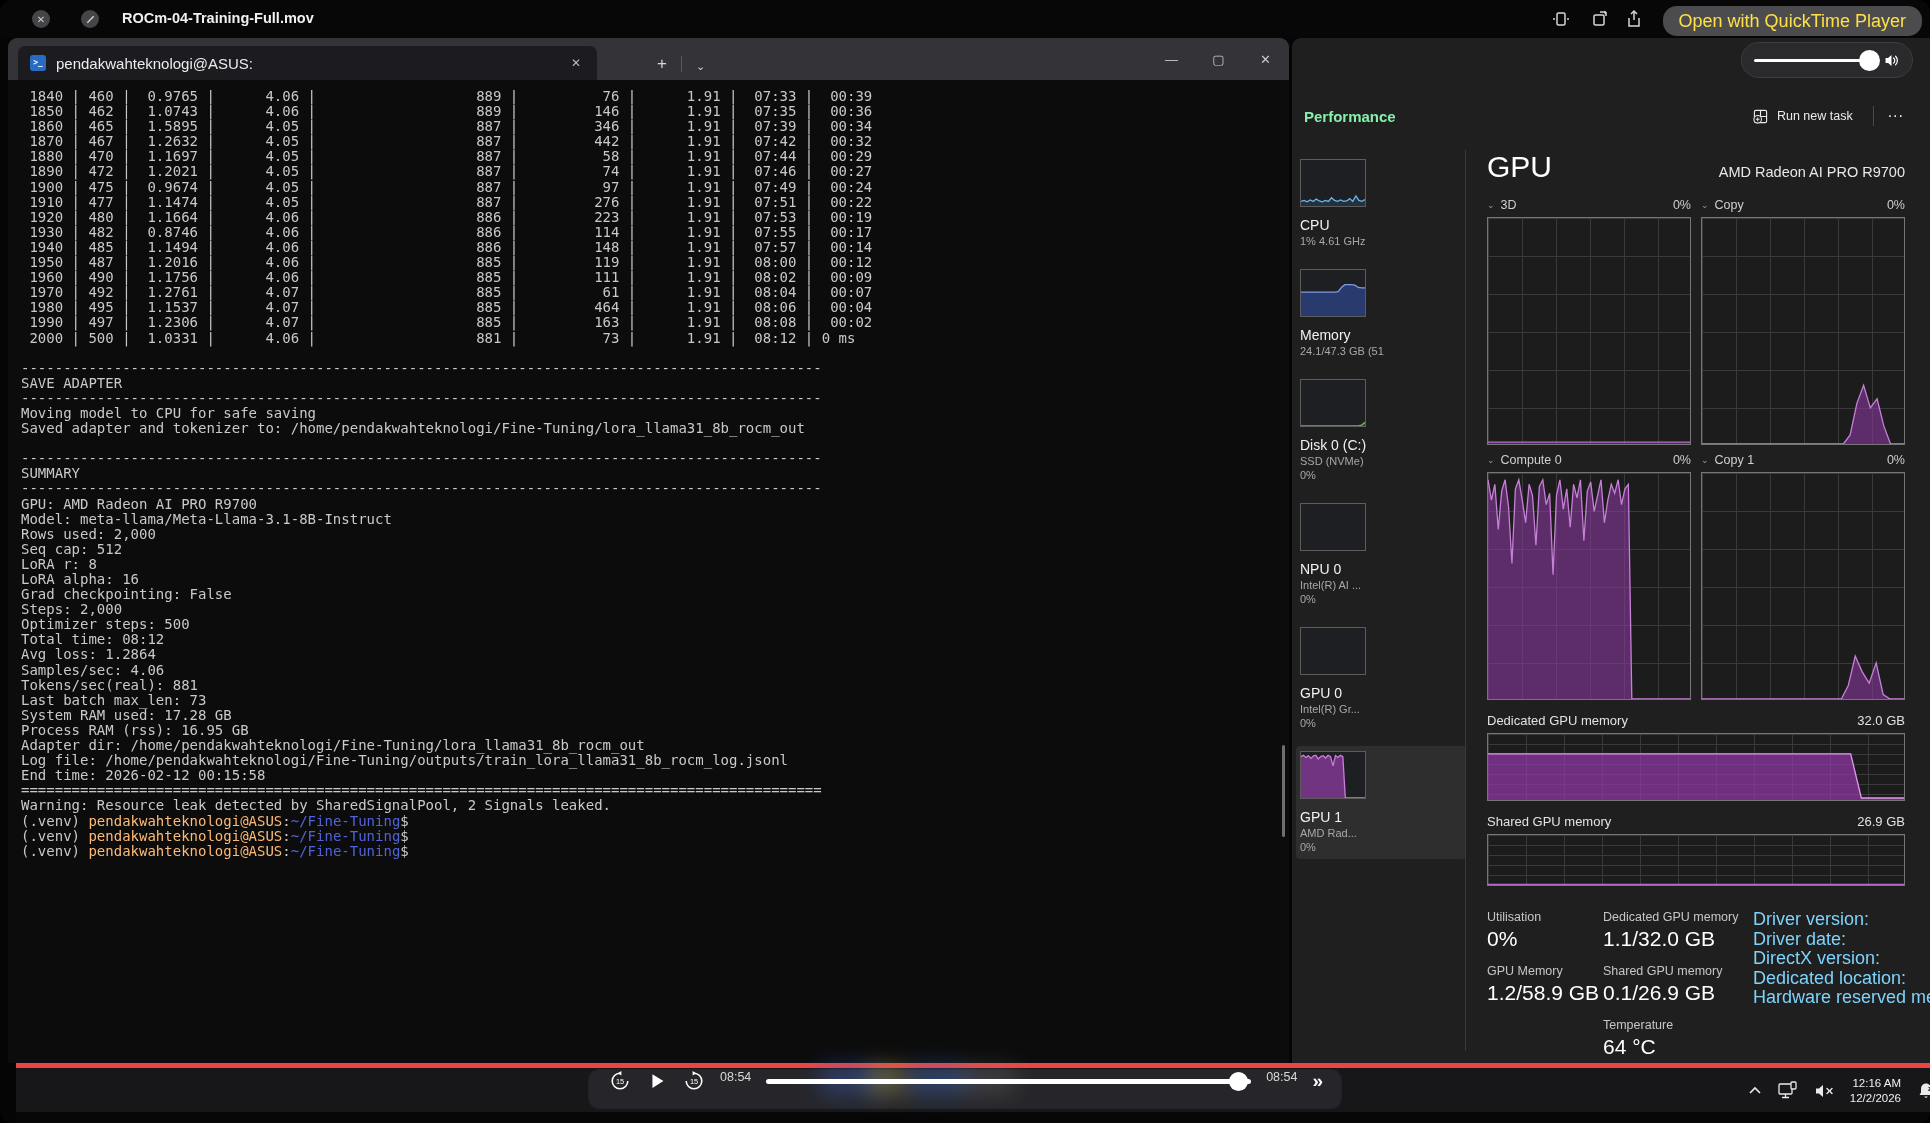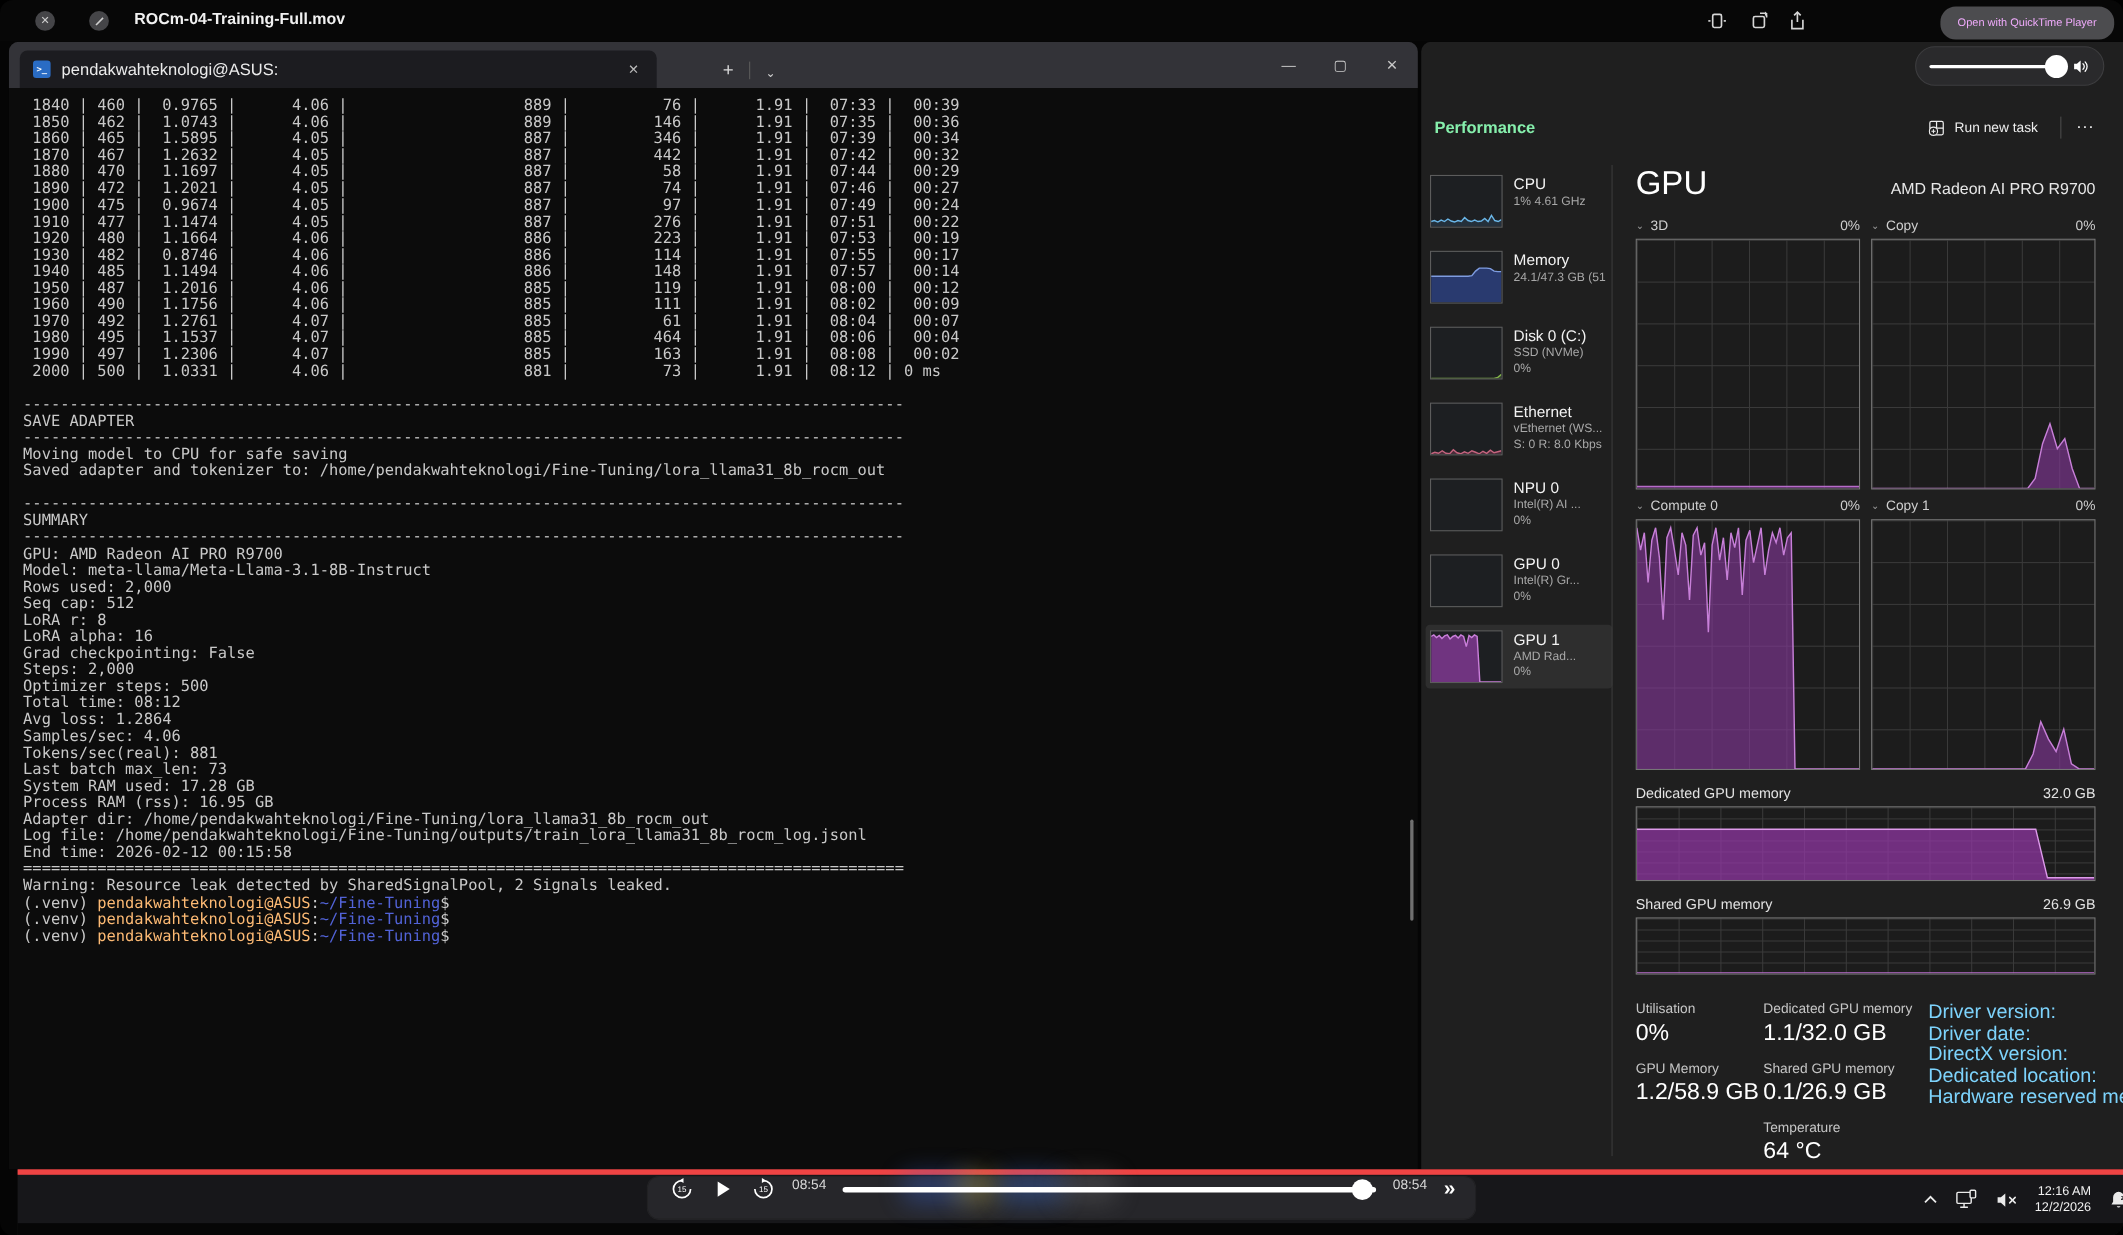--- a/index.html
+++ b/index.html
@@ -10,21 +10,21 @@
     font-family:"Liberation Sans", sans-serif;
   }
   
   .mac-bar { position:absolute; left:0; top:0; width:100%; height:38px; background:#070707; z-index:80; }
   .mac-circle { position:absolute; top:10px; width:18px; height:18px; border-radius:50%;
     background:#454548; color:#cfcfcf; display:flex; align-items:center; justify-content:center; font-size:10px; }
   .mac-title { position:absolute; left:122px; top:10px; font-size:14.5px; font-weight:bold; color:#f1f1f1; }
   .mac-tool { position:absolute; top:9px; width:20px; height:20px; color:#d6d6d6; }
   .mac-tool svg { width:100%; height:100%; }
   .qt-open-btn { position:absolute; right:8px; top:6px; height:26px; padding:15px 16px; border-radius:14px;
-    background:#4c4c4f; color:#f0abfc; font-size:10px; display:flex; align-items:center; }
+    background:#4c4c4f; color:#fde047; font-size:18px; display:flex; align-items:center; }
 
   
   .terminal { position:absolute; left:8px; top:38px; width:1281px; height:1025px;
     background:#0c0c0c; border-radius:9px 9px 0 0; overflow:hidden; z-index:10; }
   .tabbar { height:42px; background:#333338; display:flex; align-items:flex-end; }
   .tab { margin-left:10px; width:579px; height:34px; background:#1c1c20; border-radius:7px 7px 0 0;
     display:flex; align-items:center; padding:0 12px; gap:10px; }
   .ps-icon { width:16px; height:16px; border-radius:3px; background:#2a6cc4; color:#fff;
     font:bold 8px/15px "DejaVu Sans Mono",monospace; text-align:center; flex:0 0 auto; }
   .tab-label { flex:1; font-size:15px; color:#ececec; white-space:nowrap; overflow:hidden; }
@@ -47,21 +47,21 @@
   .tm-titlebar { height:44px; display:flex; align-items:center; padding-left:18px; gap:20px; }
   .tm-titlebar svg { display:block; }
   .tm-title { font-size:12.5px; color:#e4e4e4; }
   .tm-header { position:absolute; top:62px; left:12px; right:16px; height:32px; display:flex; align-items:center; }
   .tm-page-title { font-size:15px; font-weight:600; color:#86efac; }
   .run-task { margin-left:auto; display:flex; align-items:center; gap:9px; font-size:12.5px; color:#ececec; padding:5px 8px; border-radius:4px; }
   .tm-hdr-sep { width:1px; height:20px; background:#4a4a4a; margin:0 12px; }
   .tm-more { font-size:16px; letter-spacing:1px; color:#ececec; padding:0 10px 8px 2px; }
 
   .tm-sidebar { position:absolute; top:116px; left:4px; width:170px; }
-  .tm-item { display:flex; gap:10px; padding:5px 4px; margin-bottom:11px; border-radius:4px; align-items:flex-start; }
+  .tm-item { display:flex; gap:10px; padding:5px 4px; margin-bottom:11px; border-radius:4px; align-items:flex-start;flex-direction:column; }
   .tm-item.selected { background:#2e2e2e; }
   .thumb { width:66px; height:48px; border:1px solid #5c5c5c; background:#1d1f22; position:relative; overflow:hidden; flex:0 0 auto; }
   .thumb svg, .chart svg { position:absolute; left:0; top:0; width:100%; height:100%; }
   .tm-item-name { font-size:14px; color:#f2f2f2; line-height:17px; }
   .tm-item-sub { font-size:11px; color:#a8a8a8; line-height:14px; white-space:nowrap; }
   .tm-divider { position:absolute; left:173px; top:112px; bottom:12px; width:1px; background:#3a3a3a; }
 
   .tm-main { position:absolute; left:195px; top:112px; width:418px; }
   .gpu-titlerow { display:flex; align-items:baseline; height:40px; }
   .gpu-title { font-size:30px; font-weight:300; color:#ffffff; }
@@ -290,33 +290,20 @@
               <polyline points="0.00,100.00 5.26,100.00 10.53,100.00 15.79,100.00 21.05,100.00 26.32,100.00 31.58,100.00 36.84,100.00 42.11,100.00 47.37,100.00 52.63,100.00 57.89,100.00 63.16,100.00 68.42,100.00 73.68,100.00 78.95,100.00 84.21,100.00 89.47,100.00 94.74,98.00 100.00,92.00" fill="none" stroke="#81b14a" stroke-width="1.3" vector-effect="non-scaling-stroke"></polyline>
             </svg>
           </div>
           <div>
             <div class="tm-item-name">Disk 0 (C:)</div>
             <div class="tm-item-sub">SSD (NVMe)</div>
             <div class="tm-item-sub">0%</div>
           </div>
         </div>
 
-        <div class="tm-item">
-          <div class="thumb">
-            <svg viewBox="0 0 100 100" preserveAspectRatio="none">
-              <path d="M0,100 L0.00,99.00 L5.26,96.00 L10.53,98.00 L15.79,93.00 L21.05,98.00 L26.32,99.00 L31.58,91.00 L36.84,97.00 L42.11,99.00 L47.37,95.00 L52.63,98.00 L57.89,93.00 L63.16,96.00 L68.42,99.00 L73.68,94.00 L78.95,98.00 L84.21,92.00 L89.47,97.00 L94.74,95.00 L100.00,93.00 L100,100 Z" fill="rgba(160,70,100,0.35)"></path>
-              <polyline points="0.00,99.00 5.26,96.00 10.53,98.00 15.79,93.00 21.05,98.00 26.32,99.00 31.58,91.00 36.84,97.00 42.11,99.00 47.37,95.00 52.63,98.00 57.89,93.00 63.16,96.00 68.42,99.00 73.68,94.00 78.95,98.00 84.21,92.00 89.47,97.00 94.74,95.00 100.00,93.00" fill="none" stroke="#c4647e" stroke-width="1.3" vector-effect="non-scaling-stroke"></polyline>
-            </svg>
-          </div>
-          <div>
-            <div class="tm-item-name">Ethernet</div>
-            <div class="tm-item-sub">vEthernet (WS...</div>
-            <div class="tm-item-sub">S: 0 R: 8.0 Kbps</div>
-          </div>
-        </div>
 
         <div class="tm-item">
           <div class="thumb"></div>
           <div>
             <div class="tm-item-name">NPU 0</div>
             <div class="tm-item-sub">Intel(R) AI ...</div>
             <div class="tm-item-sub">0%</div>
           </div>
         </div>
 

